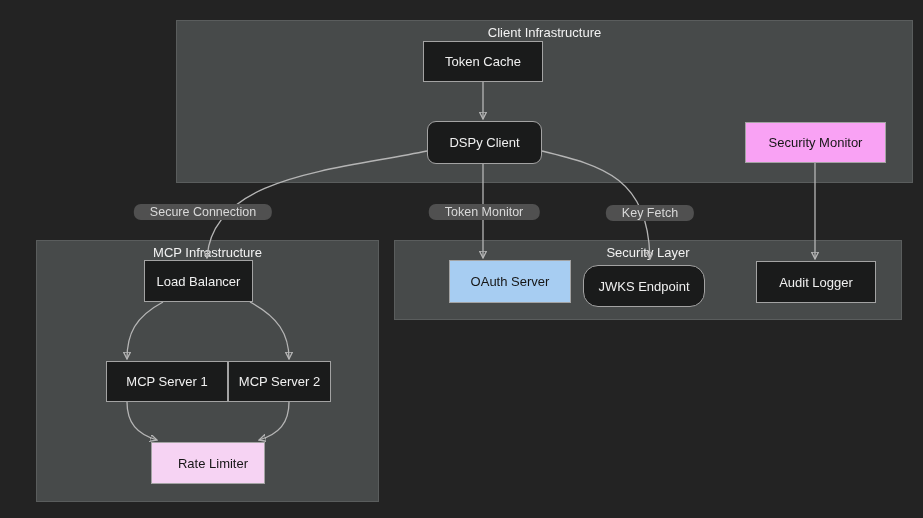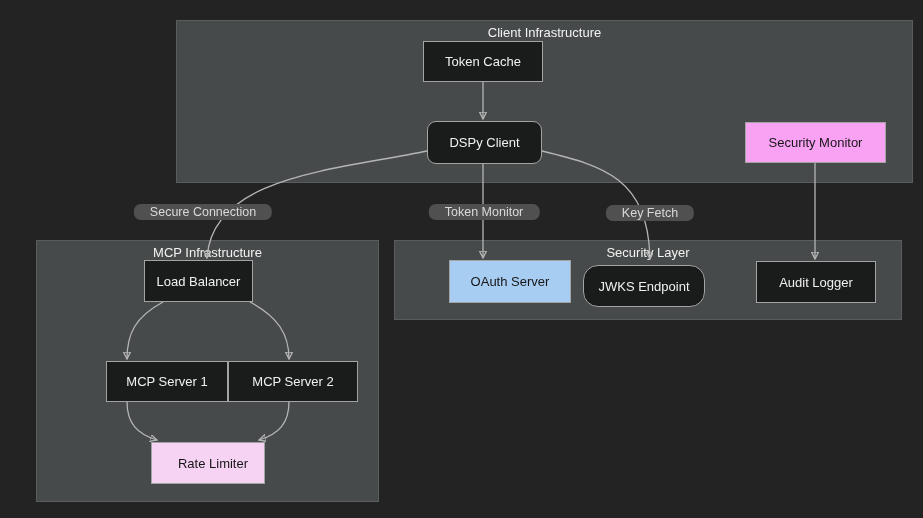--- a/index.html
+++ b/index.html
@@ -47,21 +47,21 @@
   }
   .node.pink      { background:var(--pink_fill);       color:var(--dark_text); }
   .node.lightpink { background:var(--light_pink_fill); color:var(--dark_text); }
   .node.blue      { background:var(--blue_fill);       color:var(--dark_text); }
 
   #n-token-cache      { left:423px; top:41px;  width:120px; height:41px; }
   #n-dspy-client      { left:427px; top:121px; width:115px; height:43px;border-radius:9px; }
   #n-security-monitor { left:745px; top:122px; width:141px; height:41px; }
   #n-load-balancer    { left:144px; top:260px; width:109px; height:42px; }
   #n-mcp-server-1     { left:66px;  top:361px; width:122px; height:41px;margin-left:40px; }
-  #n-mcp-server-2     { left:228px; top:361px; width:130px; height:41px; }
+  #n-mcp-server-2     { left:228px; top:361px; width:103px; height:41px; }
   #n-rate-limiter     { left:151px; top:442px; width:114px; height:42px;padding-left:10px; }
   #n-oauth-server     { left:440px; top:260px; width:122px; height:43px;margin-left:9px; }
   #n-jwks-endpoint    { left:583px; top:265px; width:122px; height:42px;border-radius:15px; }
   #n-audit-logger     { left:756px; top:261px; width:120px; height:42px;text-align:right; }
 
   .edge-label {
     position:absolute; transform:translate(-50%,-50%);
     background:var(--label_bg); color:var(--label_text);
     font-size:12.5px; padding:1px 16px; white-space:nowrap; z-index:3;border-radius:7px;
   }

